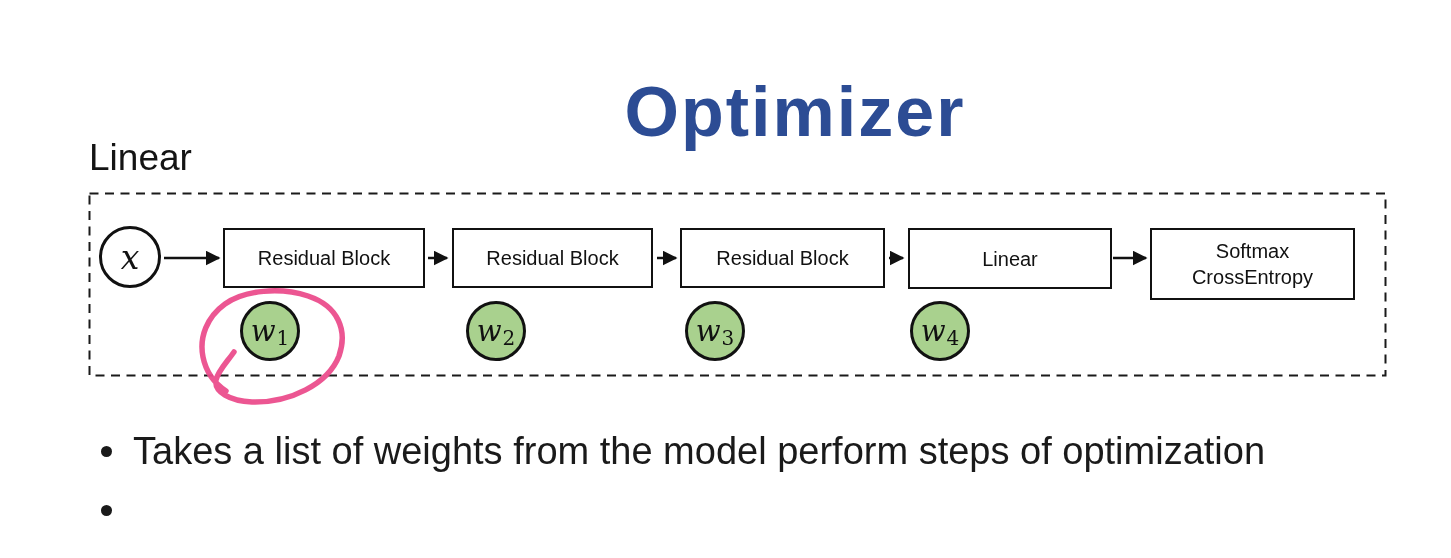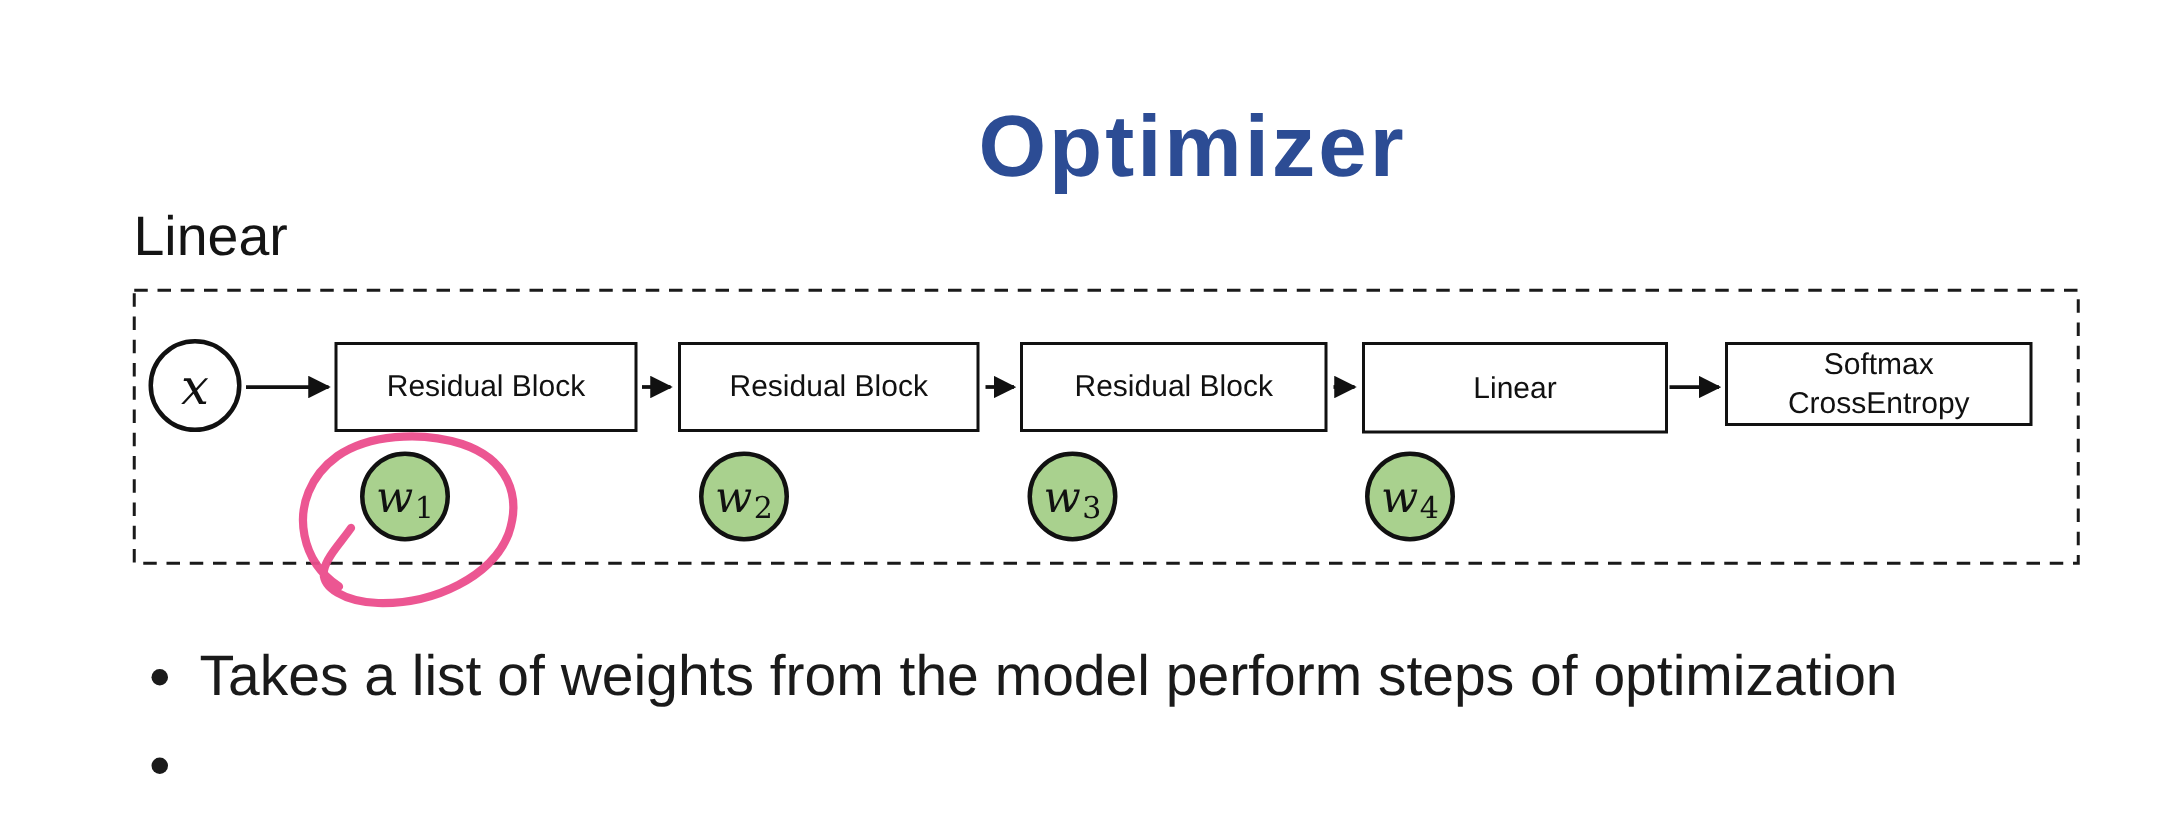--- a/index.html
+++ b/index.html
@@ -7,21 +7,21 @@
     width:1451px;height:558px;position:relative;overflow:hidden;
     background:#ffffff;
     font-family:"Liberation Sans", sans-serif;
     color:#1a1a1a;
   }
   .slide{position:absolute;inset:0;}
 
   
   .title{
     position:absolute;top:30px;left:795px;transform:translateX(-50%);
-    font-size:58px;font-weight:bold;letter-spacing:2px;line-height:1;
+    font-size:70px;font-weight:bold;letter-spacing:2px;line-height:1;
     color:#2c4c94;white-space:nowrap;
   }
 
   
   .model-label{
     position:absolute;left:89px;top:136px;
     font-size:37px;line-height:1.2;color:#141414;
   }
 
   
@@ -35,21 +35,21 @@
     position:absolute;box-sizing:border-box;
     border:2.5px solid #111;background:#fff;
     display:flex;align-items:center;justify-content:center;
     font-size:20px;line-height:1.3;text-align:center;color:#111;
     z-index:2;
   }
   .b1{left:223px;top:228px;width:202px;height:60px;}
   .b2{left:452px;top:228px;width:201px;height:60px;}
   .b3{left:680px;top:228px;width:205px;height:60px;}
   .b4{left:908px;top:228px;width:204px;height:61px;}
-  .b5{left:1150px;top:228px;width:205px;height:56px;}
+  .b5{left:1150px;top:228px;width:205px;height:72px;}
   .b5 .block-label{max-width:130px;}
 
   
   .node-x{
     position:absolute;left:99px;top:226px;width:62px;height:62px;
     box-sizing:border-box;border:3px solid #111;border-radius:50%;
     background:#fff;display:flex;align-items:center;justify-content:center;
     font-family:"DejaVu Serif", serif;font-style:italic;font-size:33px;color:#111;
     z-index:2;
   }

